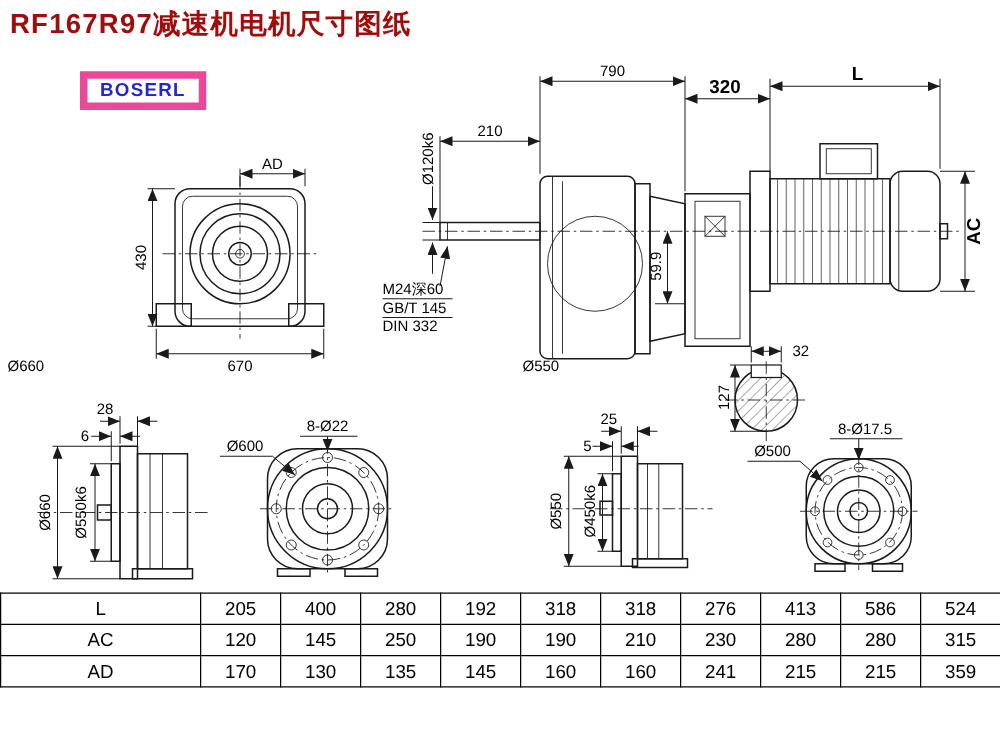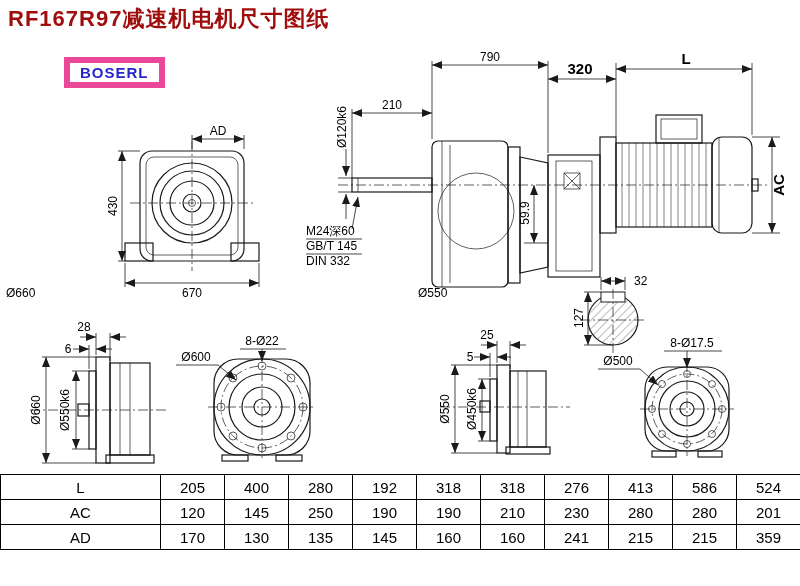--- a/index.html
+++ b/index.html
@@ -301,21 +301,21 @@
     <th>AC</th>
     <td>120</td>
     <td>145</td>
     <td>250</td>
     <td>190</td>
     <td>190</td>
     <td>210</td>
     <td>230</td>
     <td>280</td>
     <td>280</td>
-    <td>201</td>
+    <td>315</td>
   </tr>
   <tr>
     <th>AD</th>
     <td>170</td>
     <td>130</td>
     <td>135</td>
     <td>145</td>
     <td>160</td>
     <td>160</td>
     <td>241</td>

